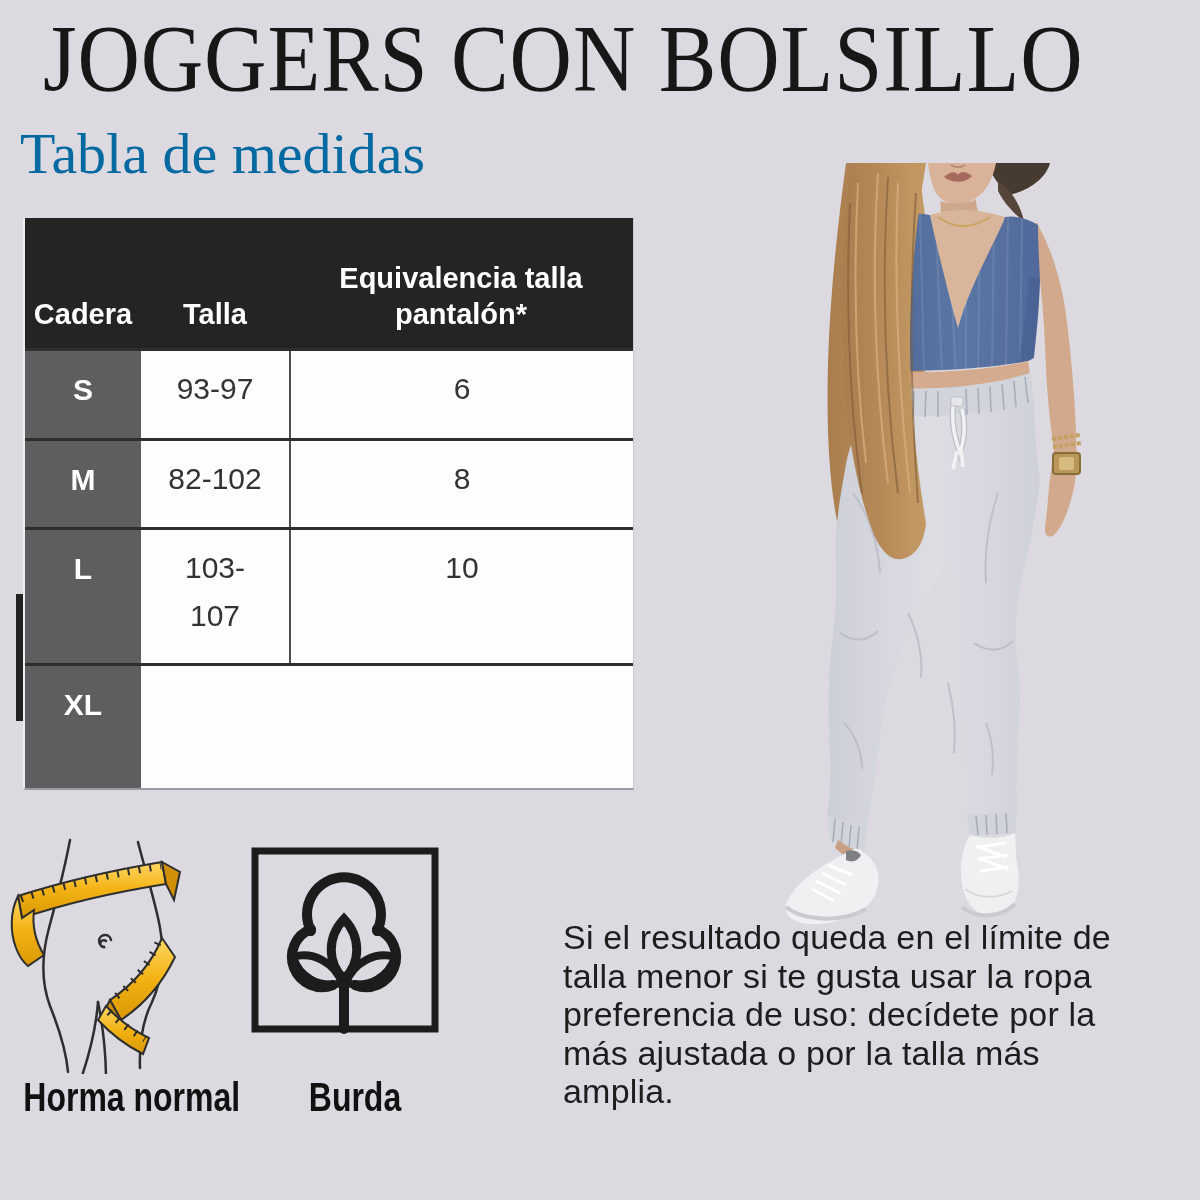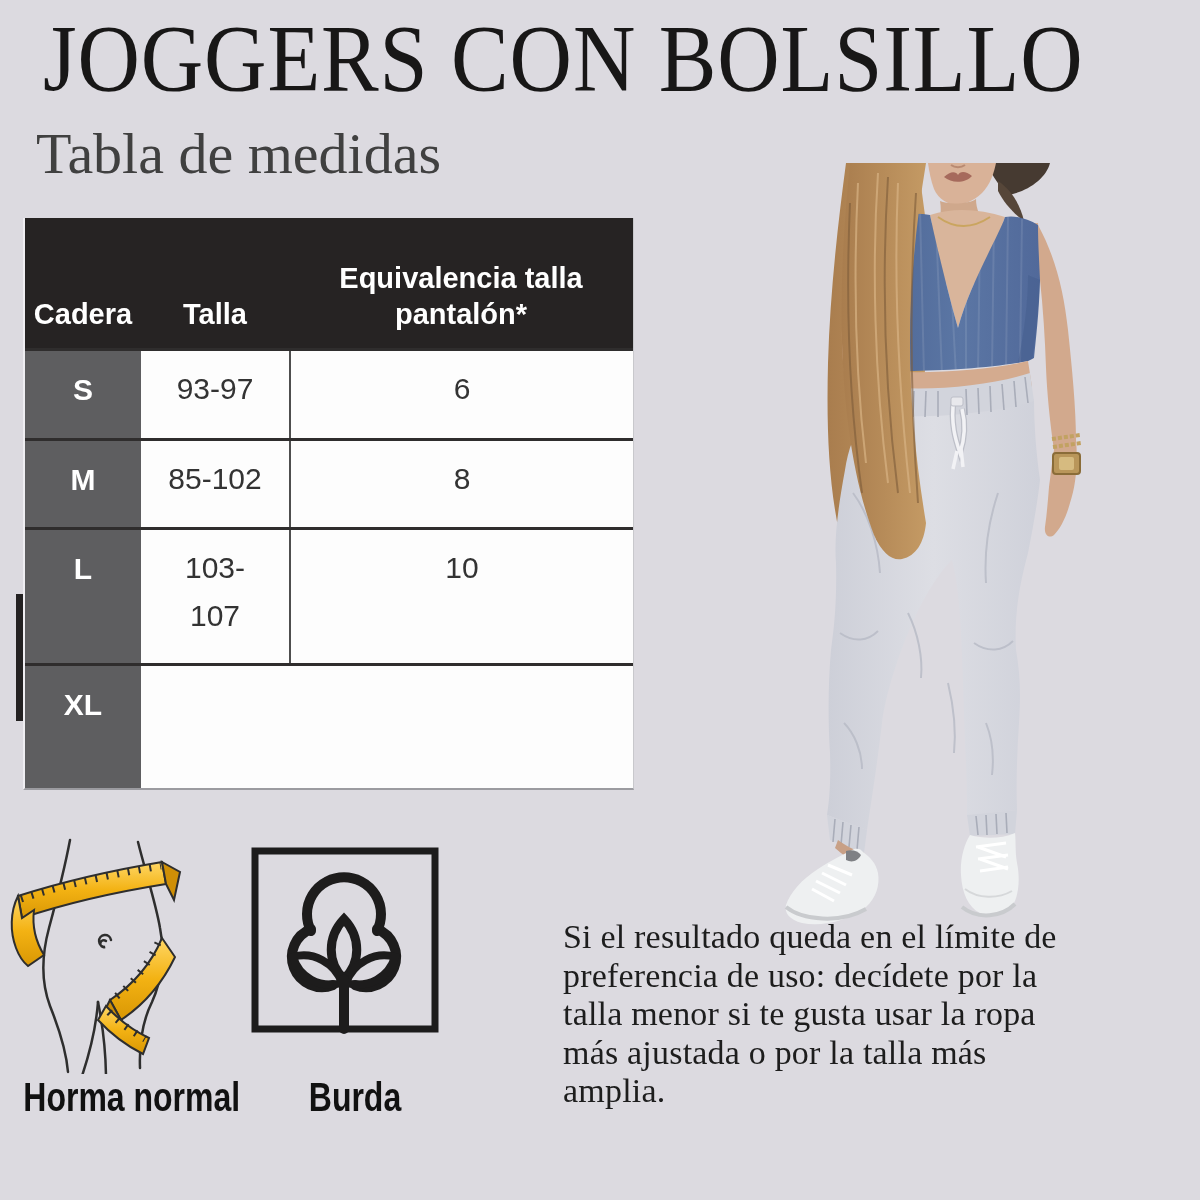--- a/index.html
+++ b/index.html
@@ -10,23 +10,23 @@
   }
   
   .main-title{
     position:absolute;left:43px;top:4px;width:1150px;
     font-family:"Liberation Serif", serif;
     font-size:96px;line-height:110px;color:#181717;
     letter-spacing:1px;white-space:nowrap;
     transform:scaleX(.90);transform-origin:left center;
   }
   .subtitle{
-    position:absolute;left:36px;top:118px;
+    position:absolute;left:20px;top:118px;
     font-family:"Liberation Serif", serif;
-    font-size:58px;line-height:72px;color:#404040;white-space:nowrap;
+    font-size:58px;line-height:72px;color:#0369a1;white-space:nowrap;
   }
   
   .size-table{
     position:absolute;left:23px;top:218px;width:608px;height:570px;
     border-left:2px solid #efeef2;
   }
   .st-header{
     display:grid;grid-template-columns:116px 148px 344px;
     height:130px;background:#262323;color:#ffffff;
     font-weight:bold;font-size:29px;line-height:36px;
@@ -68,21 +68,21 @@
     transform:scaleX(.78);transform-origin:center;
     letter-spacing:0px;
   }
   #label-horma{left:0px;width:212px;}
   #label-burda{left:257px;width:196px;}
   
   .note{
     position:absolute;left:563px;top:918px;width:637px;
     font-size:34px;line-height:38.5px;color:#1d1d1d;letter-spacing:.2px;
   }
-  .note div{white-space:nowrap;font-family:Liberation Serif, serif;}
+  .note div{white-space:nowrap;}
   
   .model-photo{position:absolute;left:758px;top:163px;width:400px;height:775px;}
 </style>
 </head>
 <body>
 
 <div class="main-title">JOGGERS CON BOLSILLO</div>
 <div class="subtitle">Tabla de medidas</div>
 
 <div class="size-table">
@@ -95,21 +95,21 @@
     <div class="st-row r-s">
       <div class="c1">S</div>
       <div class="c2">
           <span>93-97</span>
         </div>
       <div class="c3">6</div>
     </div>
     <div class="st-row r-m">
       <div class="c1">M</div>
       <div class="c2">
-          <span>85-102</span>
+          <span>82-102</span>
         </div>
       <div class="c3">8</div>
     </div>
     <div class="st-row r-l">
       <div class="c1">L</div>
       <div class="c2">
           <span>103-107</span>
         </div>
       <div class="c3">10</div>
     </div>
@@ -165,22 +165,22 @@
     <path d="M 99,138 C 122,144 142,132 148,112 C 128,106 106,118 99,138 Z" stroke-width="8"></path>
     <path d="M 97,134 L 97,184" stroke-width="10"></path>
   </g>
 </svg>
 
 <div class="feature-label" id="label-horma">Horma normal</div>
 <div class="feature-label" id="label-burda">Burda</div>
 
 <div class="note">
   <div>Si el resultado queda en el límite de</div>
+  <div>talla menor si te gusta usar la ropa</div>
   <div>preferencia de uso: decídete por la</div>
-  <div>talla menor si te gusta usar la ropa</div>
   <div>más ajustada o por la talla más</div>
   <div>amplia.</div>
 </div>
 
 <svg class="model-photo" viewBox="0 0 400 775">
   <defs>
     <linearGradient id="hairG" x1="0" y1="0" x2="1" y2="0">
       <stop offset="0" stop-color="#a97d4e"></stop>
         <stop offset="1" stop-color="#c49a64"></stop>
     </linearGradient>

